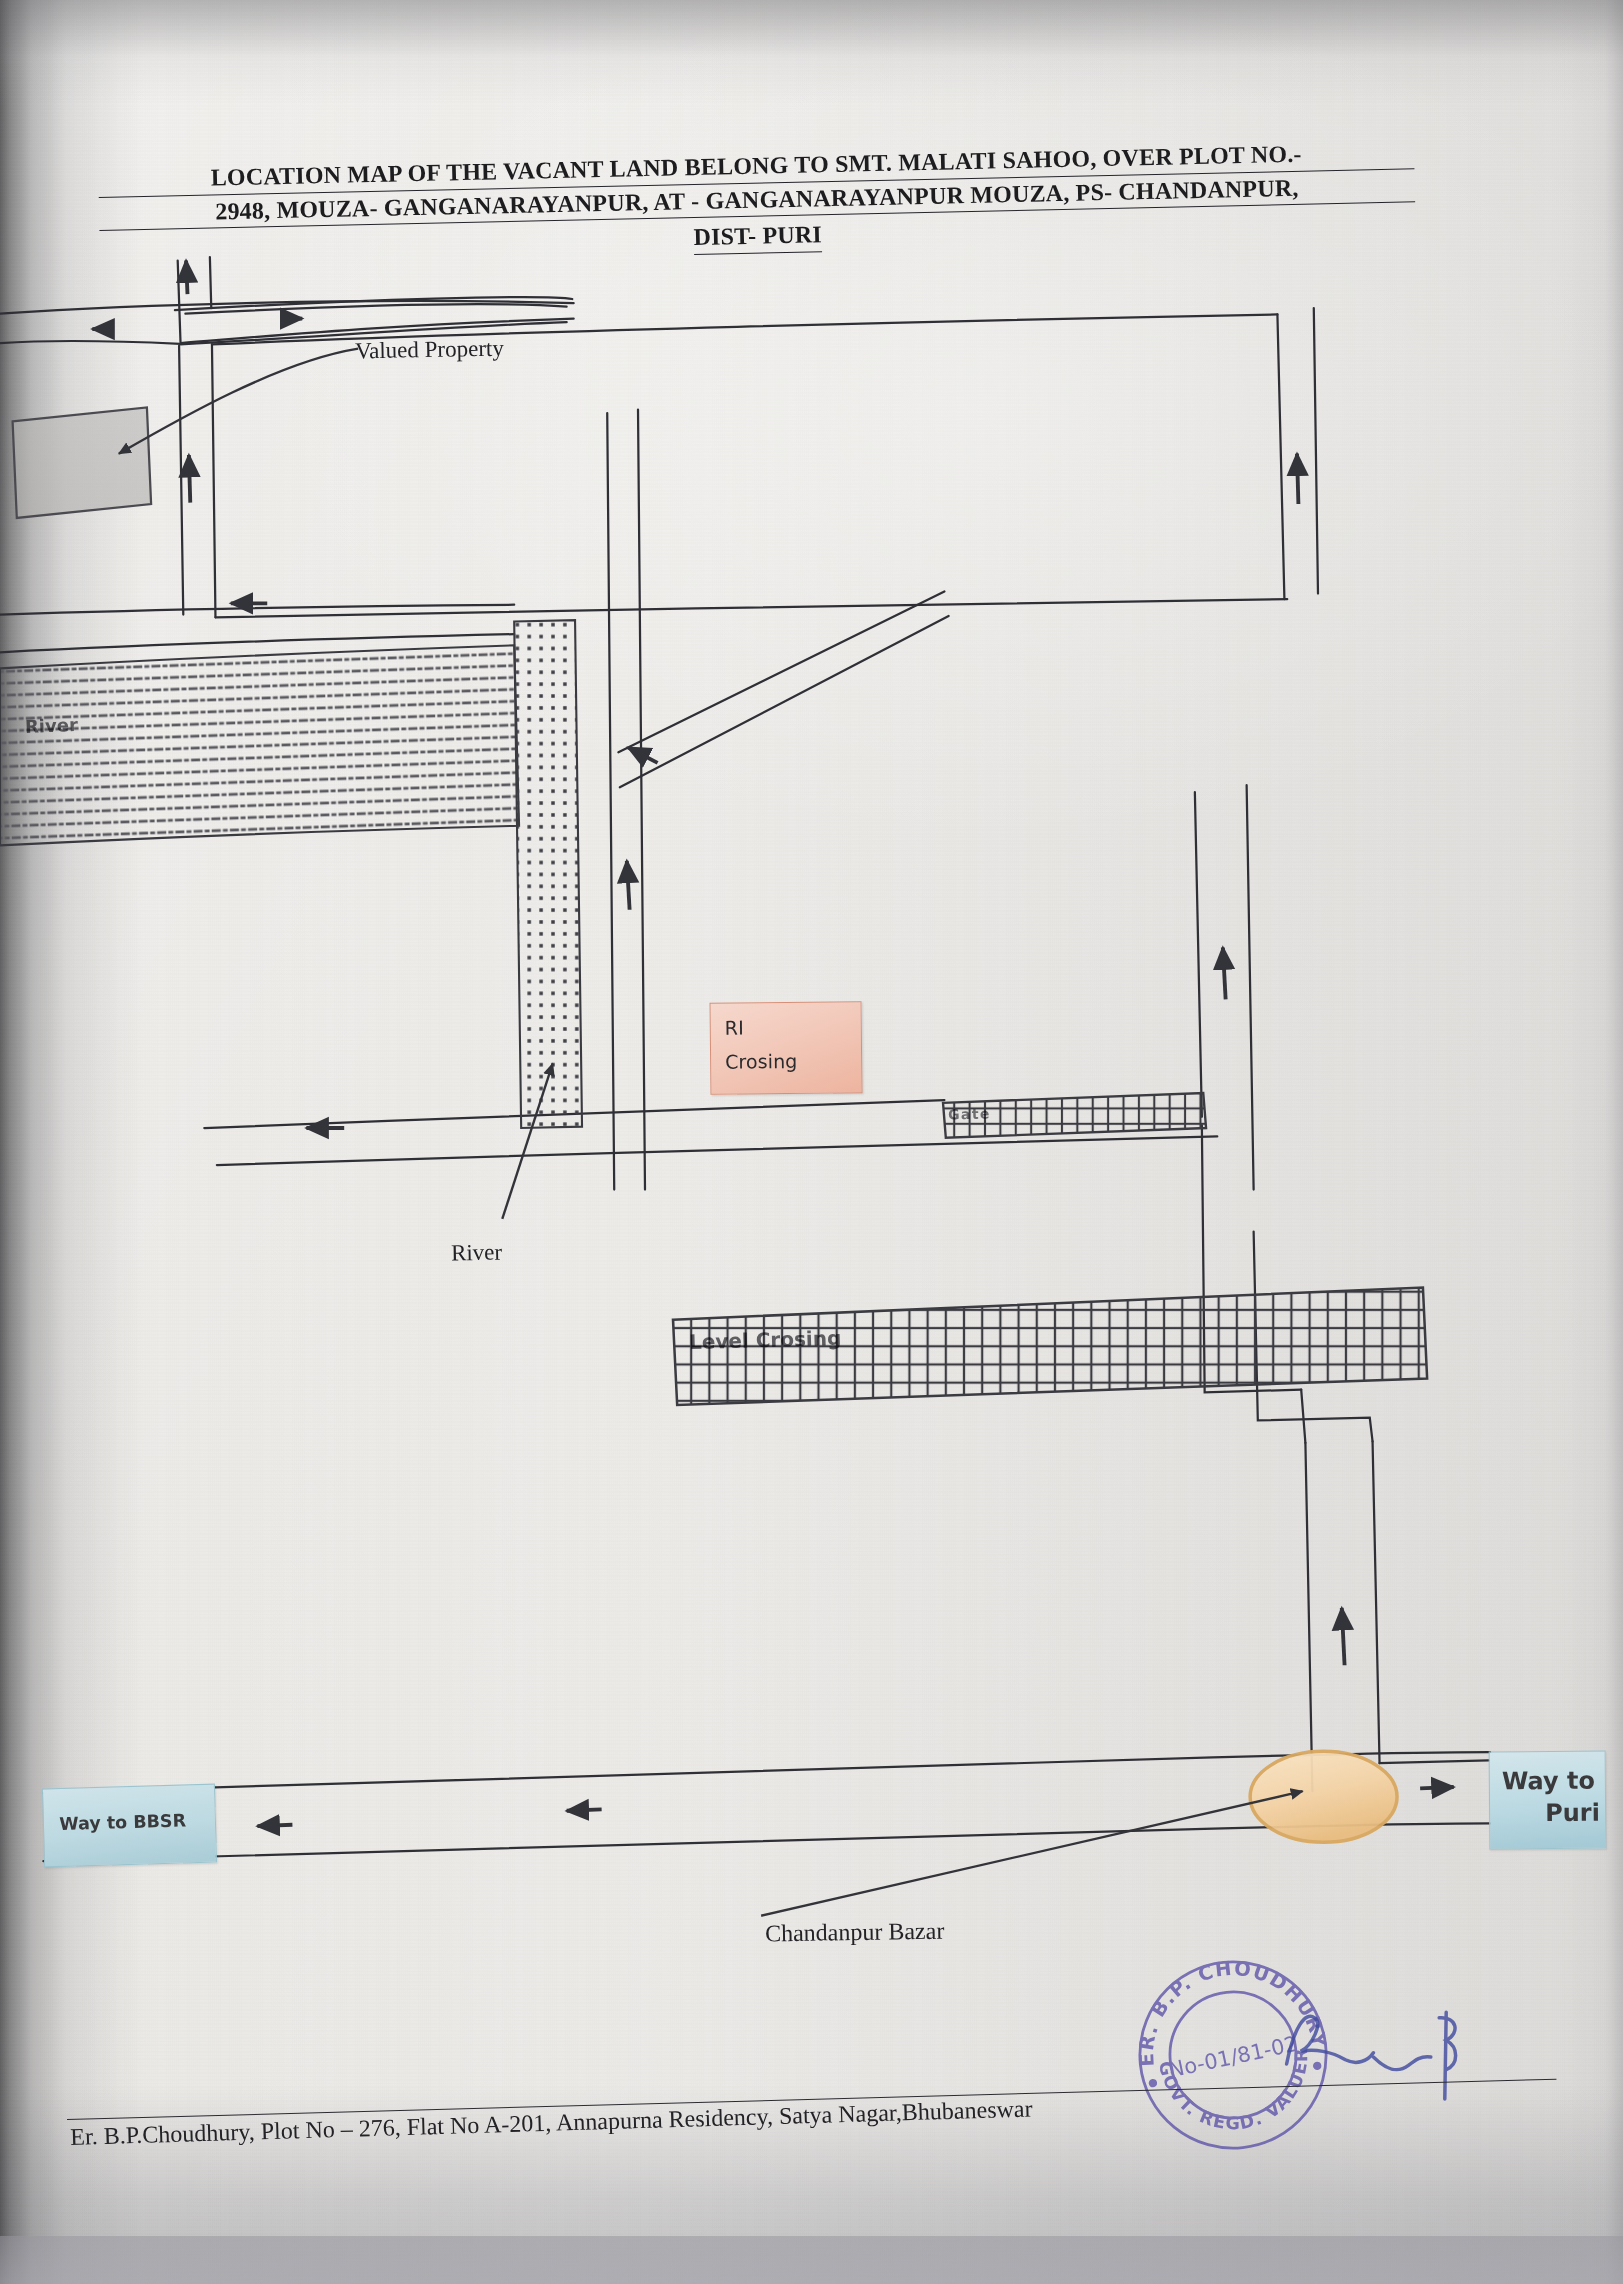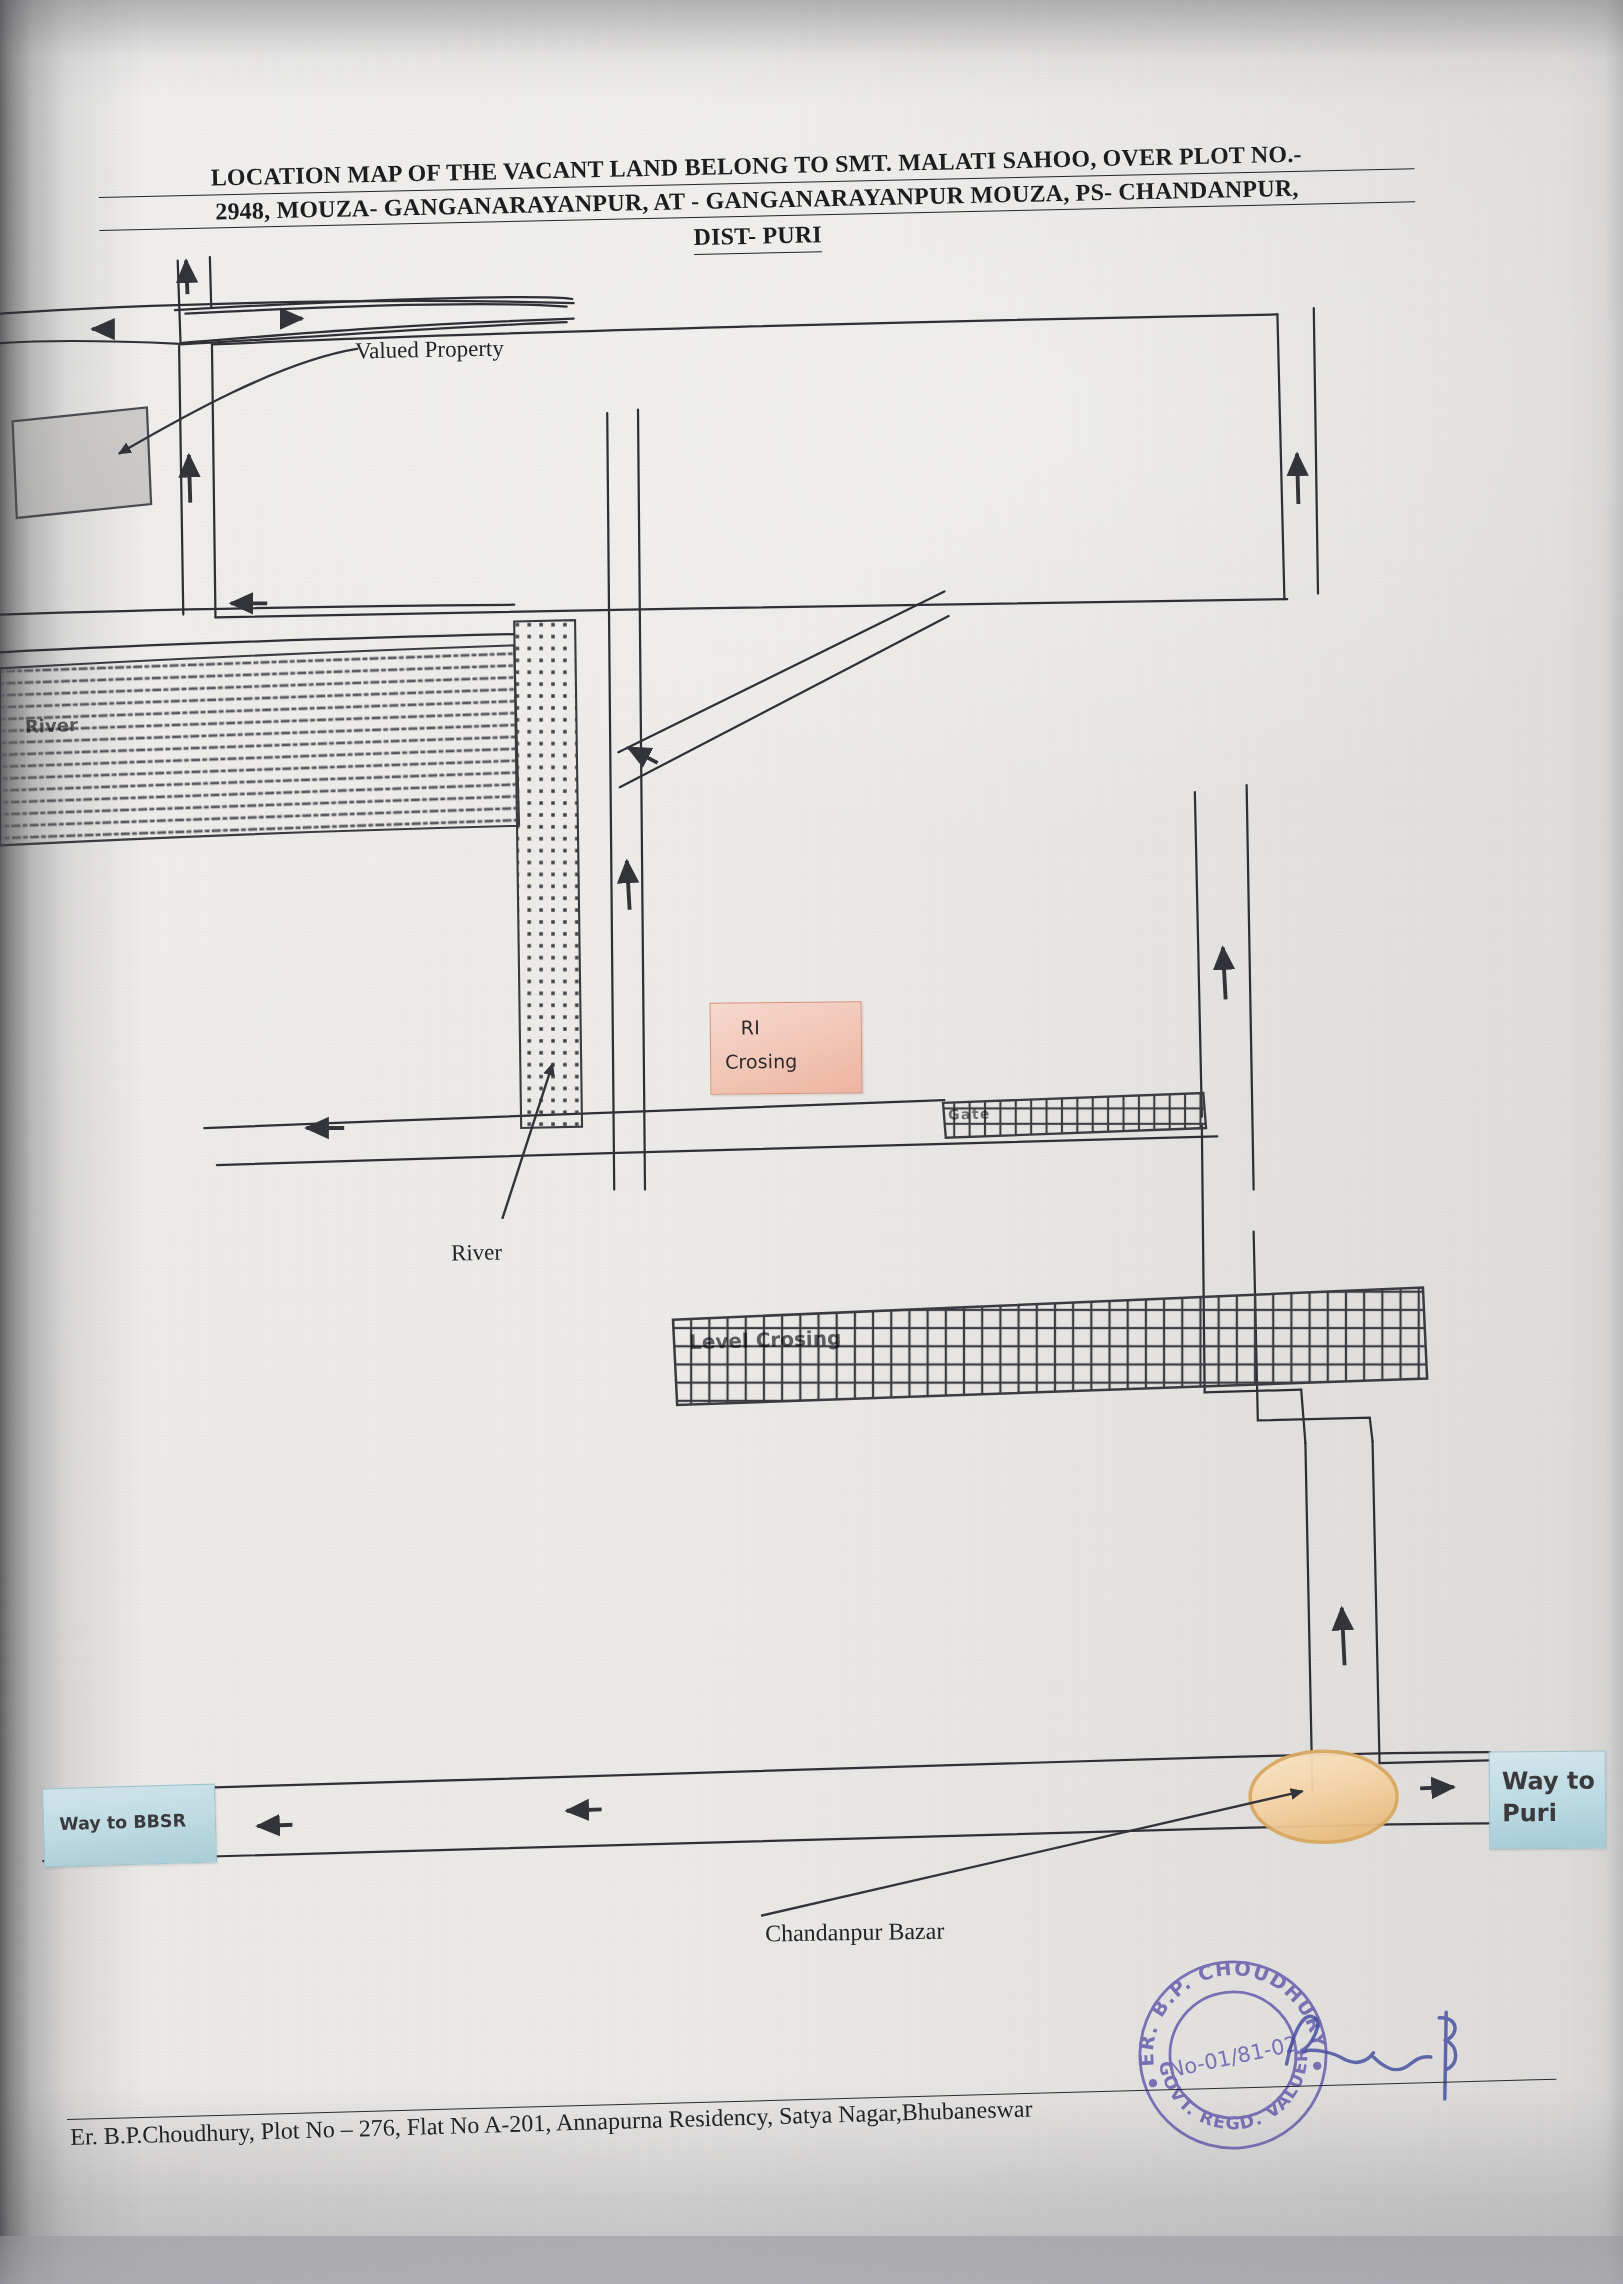--- a/index.html
+++ b/index.html
@@ -57,41 +57,41 @@
     left:710px;top:1002px;width:150px;height:90px;
     background:linear-gradient(160deg,#f6d8cd 0%,#f2c9ba 45%,#edb49f 100%);
     border:1.4px solid #d98f77;
     transform:rotate(-0.6deg);
     box-shadow:1.4px 1.4px 2.1px rgba(0,0,0,.10);
   }
   #ri-office .t{
     font-family:"DejaVu Sans",sans-serif;font-size:19px;color:#2b2b2e;
     position:absolute;left:14px;line-height:21px;letter-spacing:0.1px;
   }
-  #ri-office .t1{top:14px;margin-left:16px;}
+  #ri-office .t1{top:14px;}
   #ri-office .t2{top:48px;}
 
   .waybox{
     font-family:"DejaVu Sans",sans-serif;font-weight:bold;color:#3a3a3d;
     border:0.7px solid #9cc4cf;box-shadow:0.7px 1.4px 2.1px rgba(0,0,0,.10);
   }
   #way-bbsr{
     left:43px;top:1786px;width:171px;height:77px;
     background:linear-gradient(175deg,#cfe4ea 0%,#bdd9e1 55%,#a9ccd6 100%);
     transform:rotate(-1.6deg);
   }
   #way-bbsr .t{position:absolute;left:15.4px;top:25px;font-size:17.5px;}
   #way-puri{
     left:1489px;top:1751px;width:115px;height:96px;
     background:linear-gradient(175deg,#d3e6eb 0%,#bbd9e2 55%,#a3c9d5 100%);
     transform:rotate(-0.4deg);
   }
   #way-puri .t{position:absolute;left:12px;font-size:24px;line-height:22.4px;}
   #way-puri .t1{top:17.5px;}
-  #way-puri .t2{top:50px;}
+  #way-puri .t2{top:50px;margin-left:43px;}
 
   
   .maplabel{
     position:absolute;font-family:"Liberation Serif",serif;
     color:#232327;font-size:23px;white-space:nowrap;
   }
   #lbl-valued{left:355px;top:337px;transform:rotate(-1.1deg);}
   #lbl-river-b{left:451px;top:1240px;transform:rotate(-1deg);}
   #lbl-bazar{left:765px;top:1919px;transform:rotate(-0.9deg);font-size:24px;}
 

